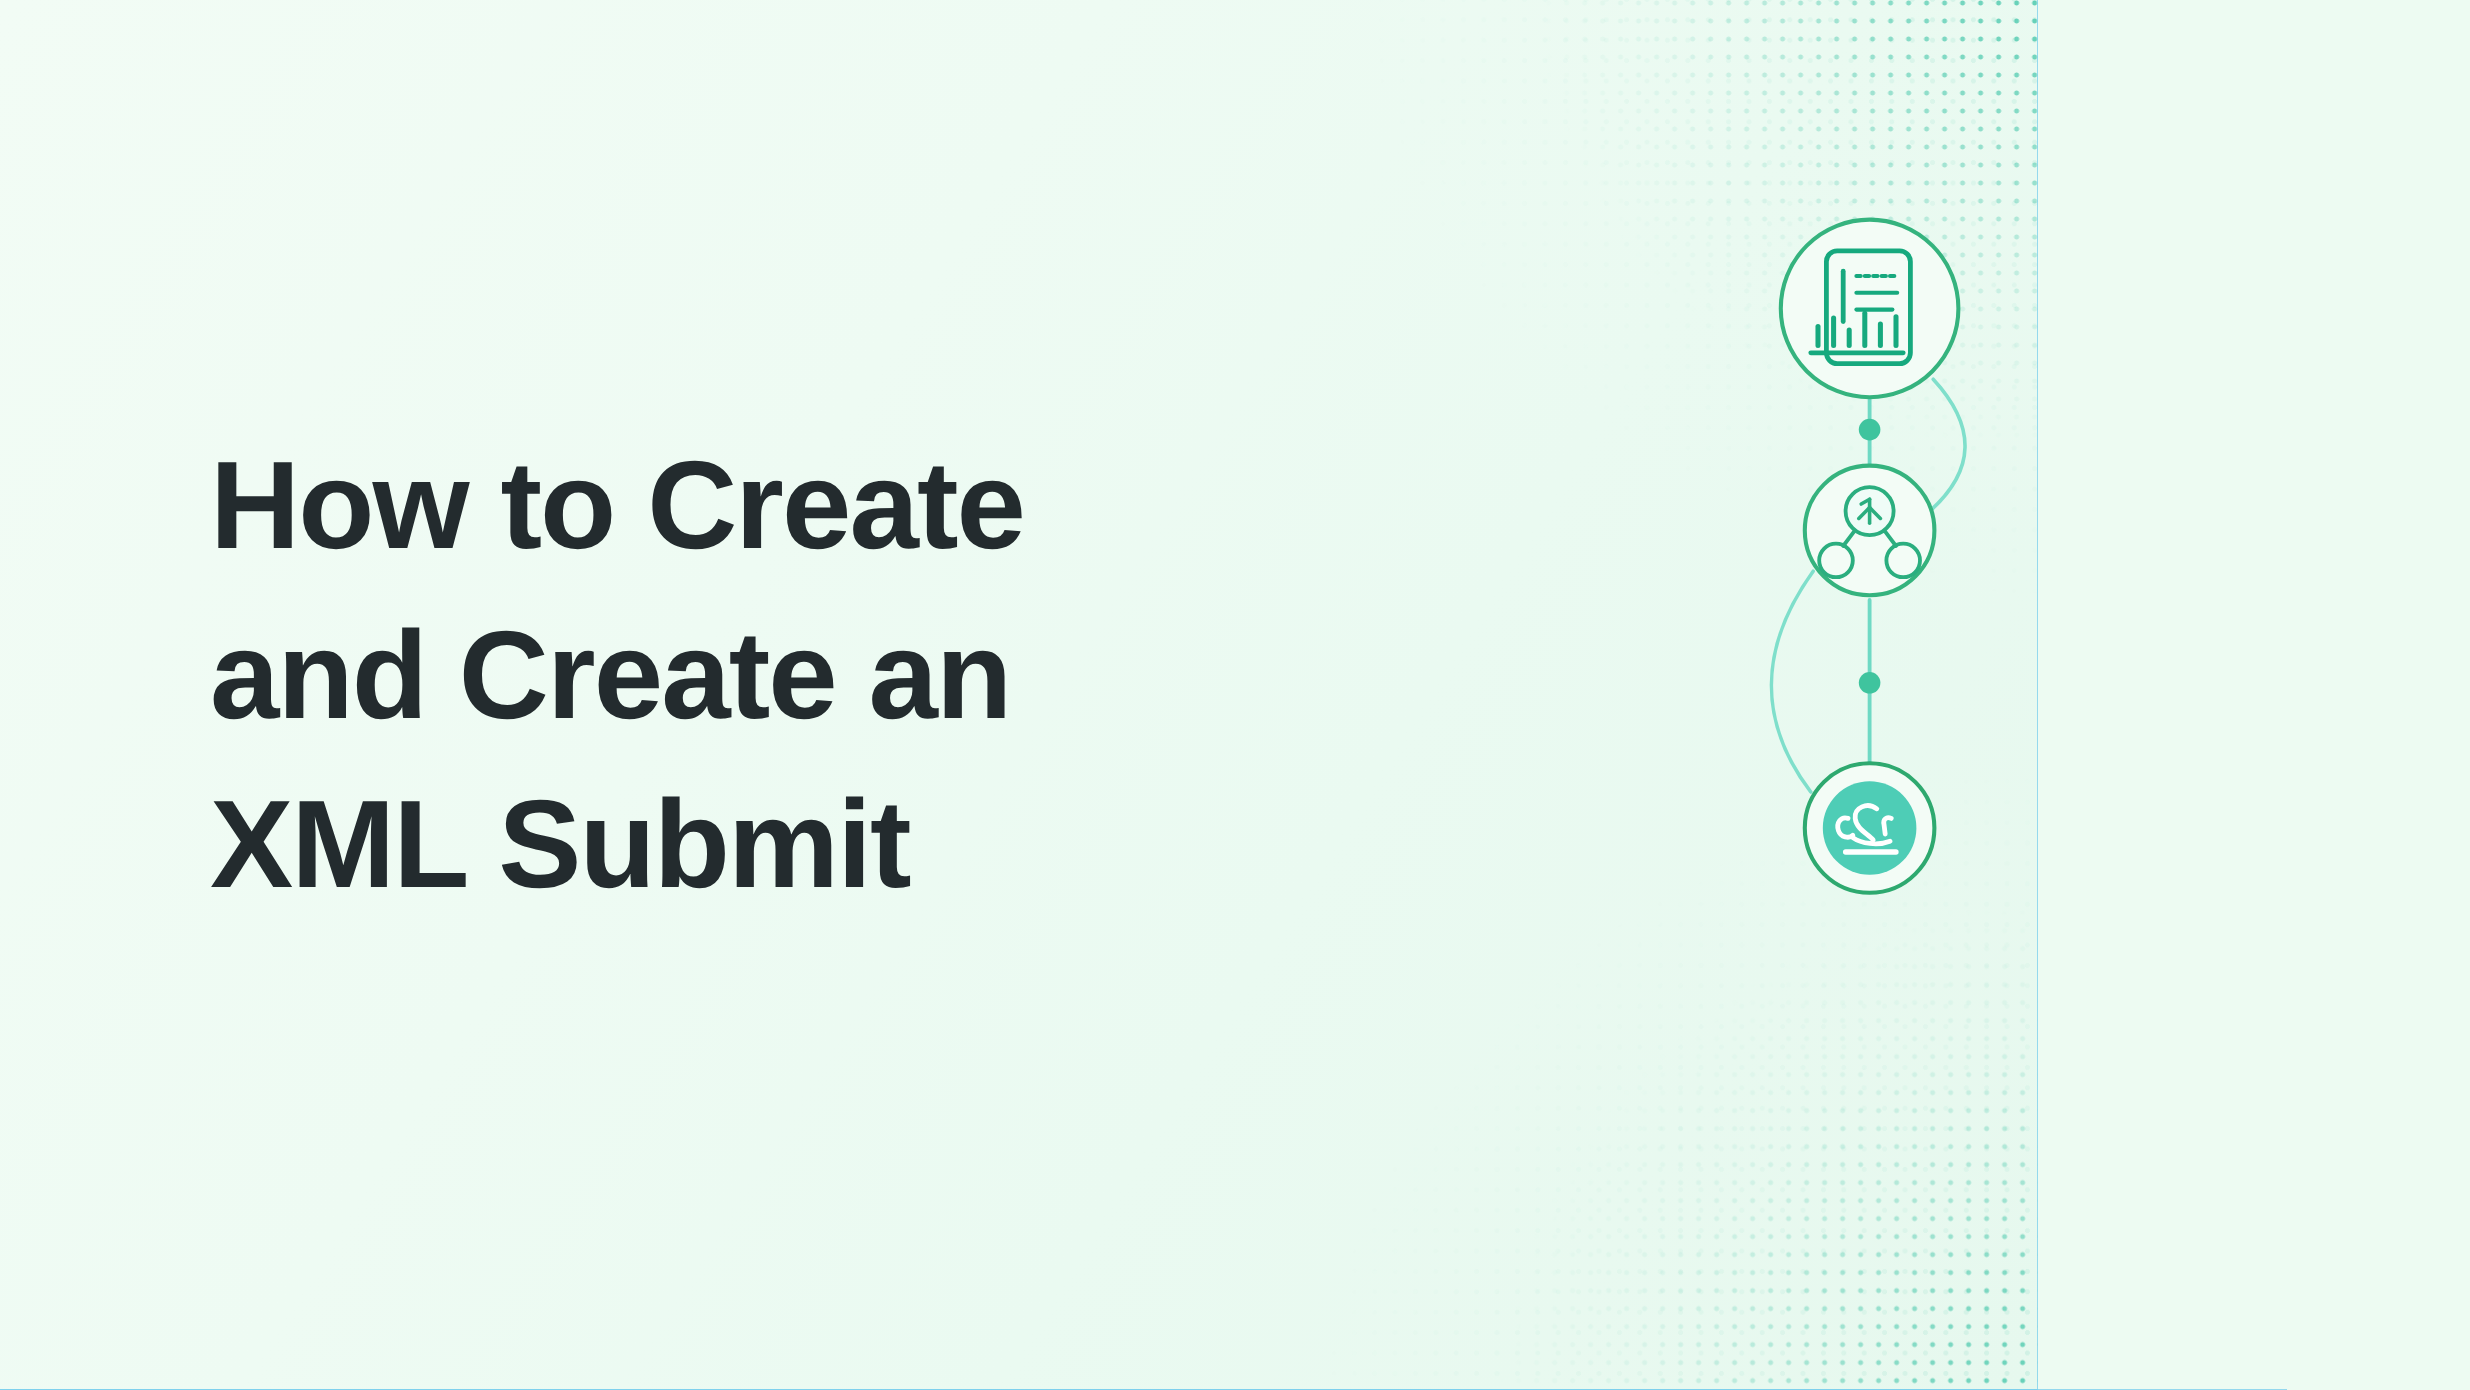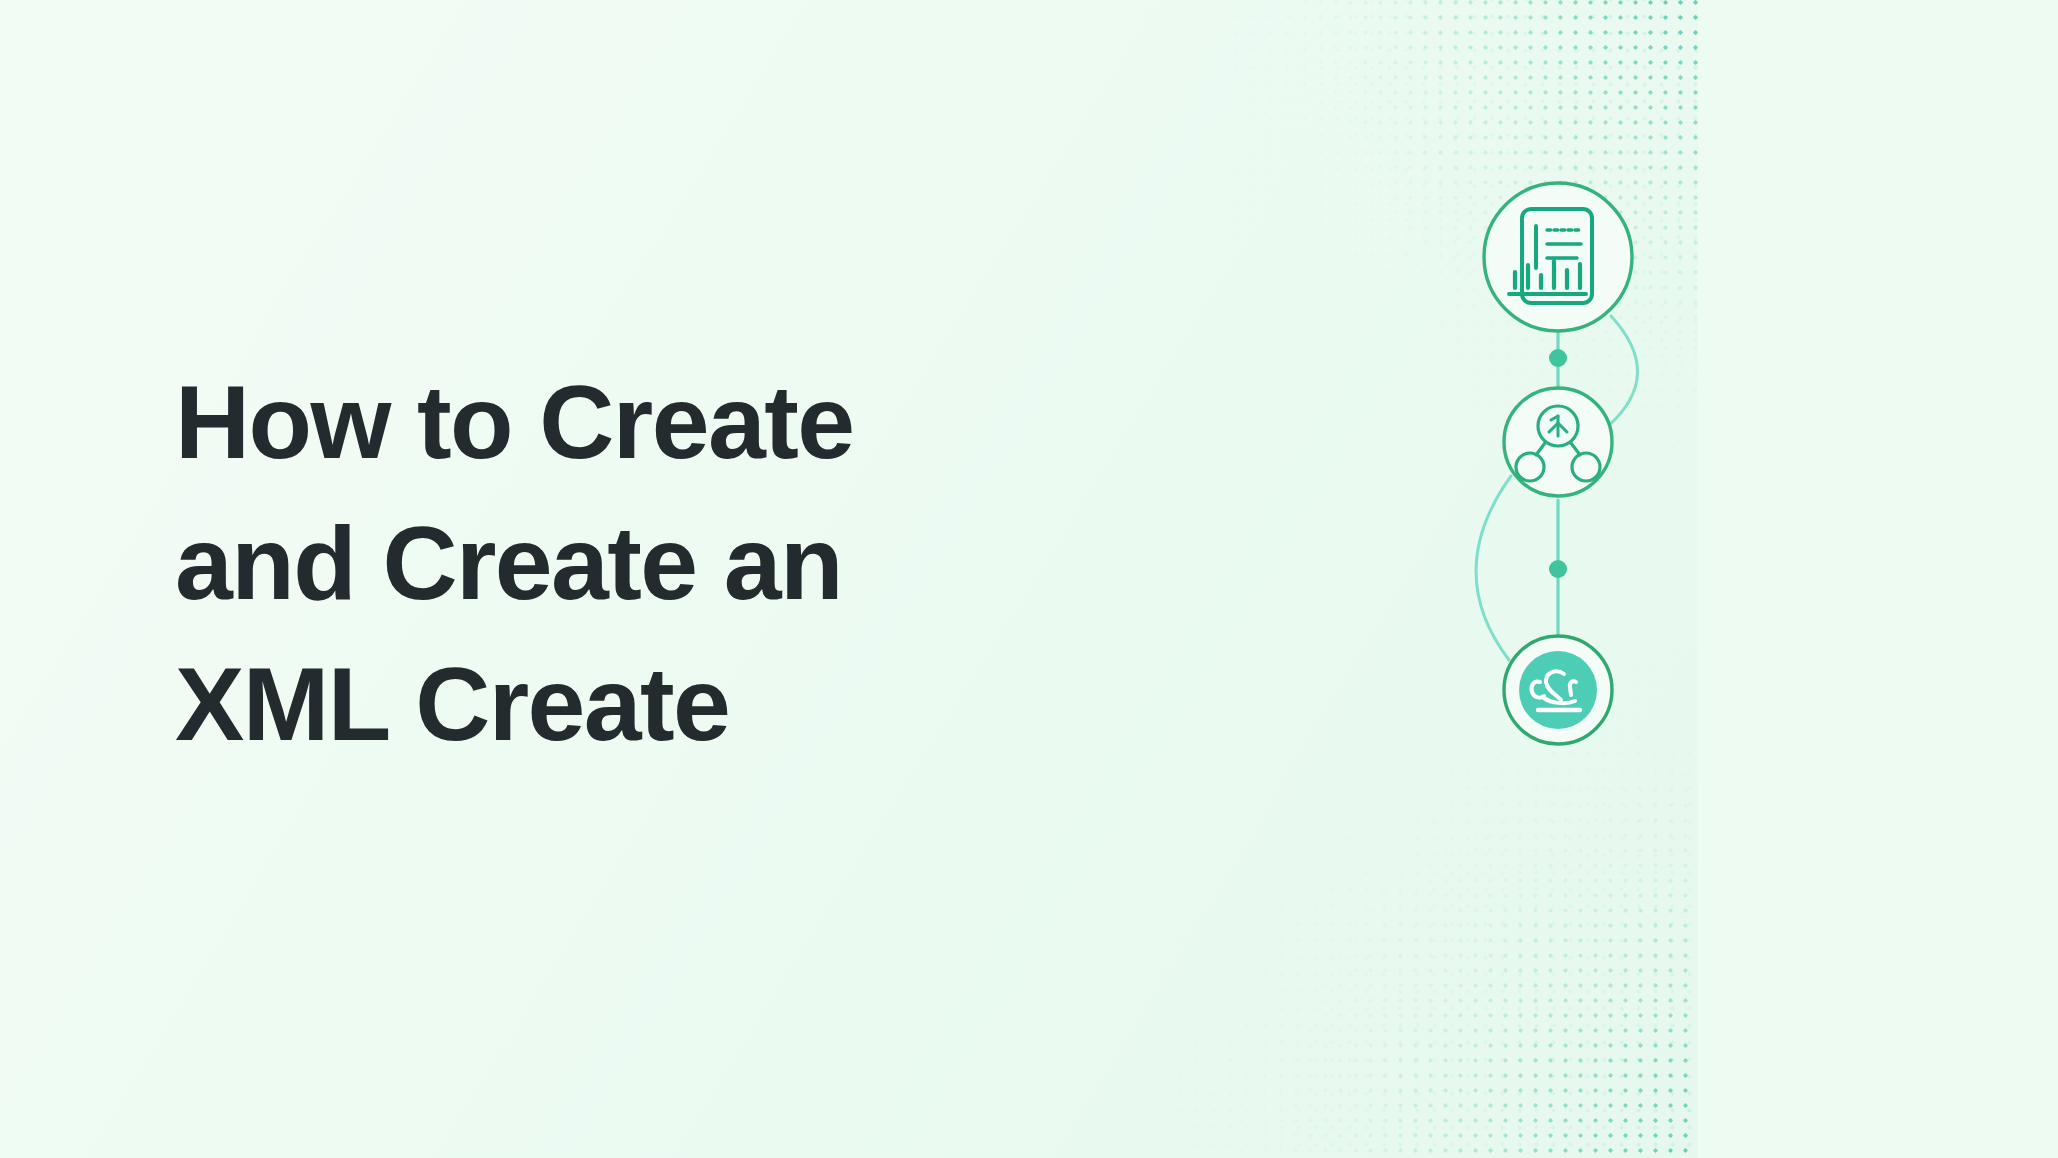--- a/index.html
+++ b/index.html
@@ -127,21 +127,21 @@
   <div class="bg-sheen"></div>
 
   <div class="halftone tr-soft"></div>
   <div class="halftone br-soft"></div>
   <div class="halftone tr"></div>
   <div class="halftone br"></div>
 
   <h1 class="headline">
     <span class="headline-line">How to Create</span>
     <span class="headline-line">and Create an</span>
-    <span class="headline-line">XML Create</span>
+    <span class="headline-line">XML Submit</span>
   </h1>
 
   <div class="graphic">
     <svg viewBox="0 0 340 900" xmlns="http://www.w3.org/2000/svg">
 
       <g fill="none" stroke-linecap="round">
 
         <line x1="163" y1="205" x2="163" y2="270" stroke="#6FD9C4" stroke-width="3.2"></line>
 
         <path d="M 216 196 C 252 235, 252 272, 212 307" stroke="#7FDFCB" stroke-width="3"></path>

